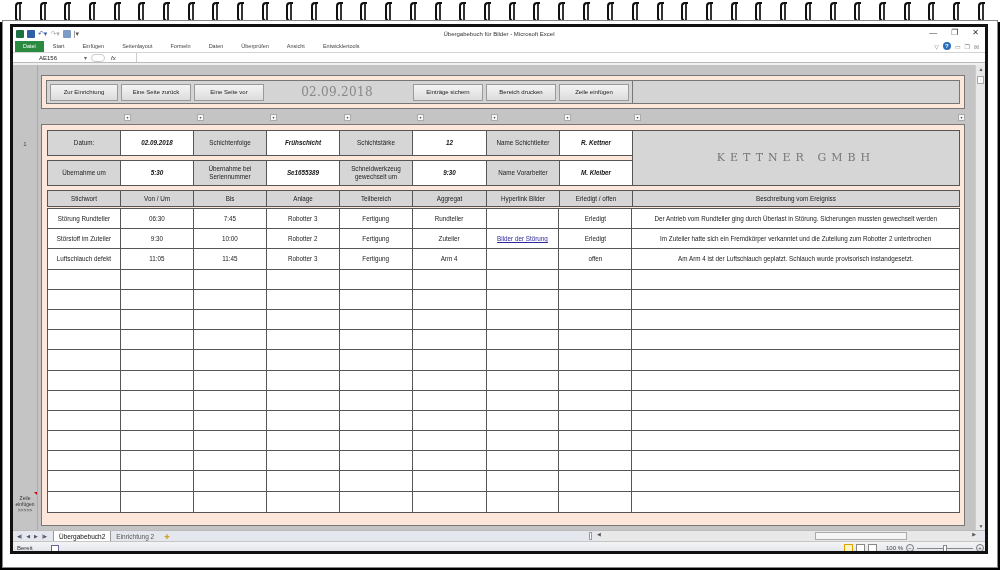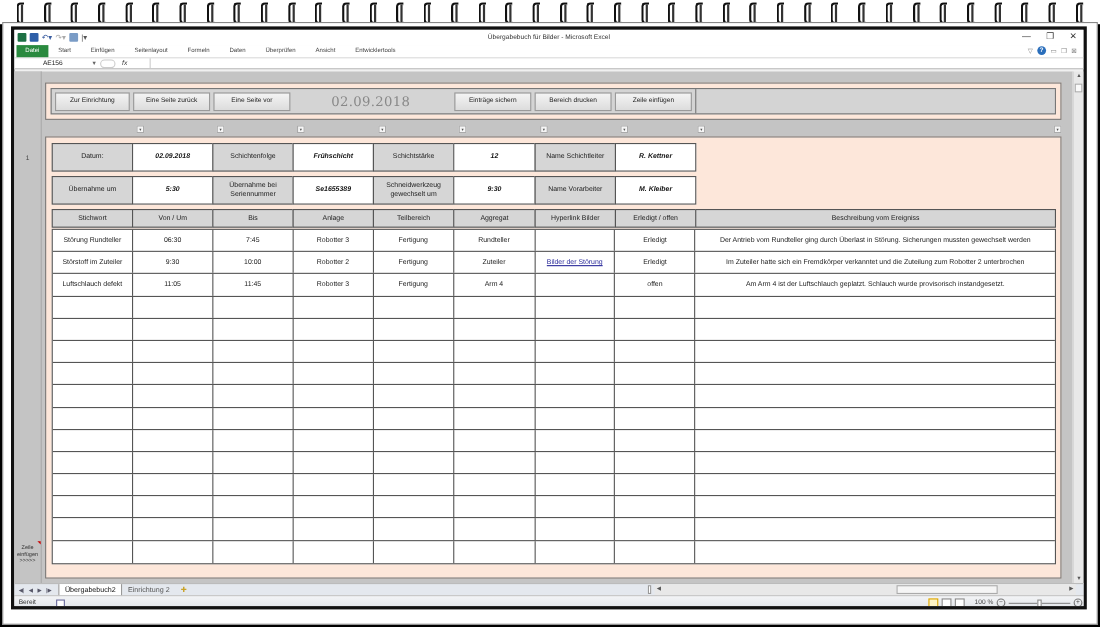--- a/index.html
+++ b/index.html
@@ -215,20 +215,21 @@
 
       <div class="cell lbl" style="left:5px;top:35px;width:74px;height:26px">Übernahme um</div>
       <div class="cell val" style="left:78px;top:35px;width:74px;height:26px">5:30</div>
       <div class="cell lbl" style="left:151px;top:35px;width:74px;height:26px;white-space:normal;padding:0 8px">Übernahme bei Seriennummer</div>
       <div class="cell val" style="left:224px;top:35px;width:74px;height:26px">Se1655389</div>
       <div class="cell lbl" style="left:297px;top:35px;width:74px;height:26px;white-space:normal;padding:0 4px">Schneidwerkzeug gewechselt um</div>
       <div class="cell val" style="left:370px;top:35px;width:75px;height:26px">9:30</div>
       <div class="cell lbl" style="left:444px;top:35px;width:74px;height:26px">Name Vorarbeiter</div>
       <div class="cell val" style="left:517px;top:35px;width:74px;height:26px">M. Kleiber</div>
 
+      <div class="cell logo" style="left:590px;top:5px;width:328px;height:56px">KETTNER GMBH</div>
 
       <div class="cell hdr" style="left:5px;top:65px;width:74px;height:17px">Stichwort</div>
       <div class="cell hdr" style="left:78px;top:65px;width:74px;height:17px">Von / Um</div>
       <div class="cell hdr" style="left:151px;top:65px;width:74px;height:17px">Bis</div>
       <div class="cell hdr" style="left:224px;top:65px;width:74px;height:17px">Anlage</div>
       <div class="cell hdr" style="left:297px;top:65px;width:74px;height:17px">Teilbereich</div>
       <div class="cell hdr" style="left:370px;top:65px;width:75px;height:17px">Aggregat</div>
       <div class="cell hdr" style="left:444px;top:65px;width:74px;height:17px">Hyperlink Bilder</div>
       <div class="cell hdr" style="left:517px;top:65px;width:74px;height:17px">Erledigt / offen</div>
       <div class="cell hdr" style="left:590px;top:65px;width:328px;height:17px">Beschreibung vom Ereigniss</div>

